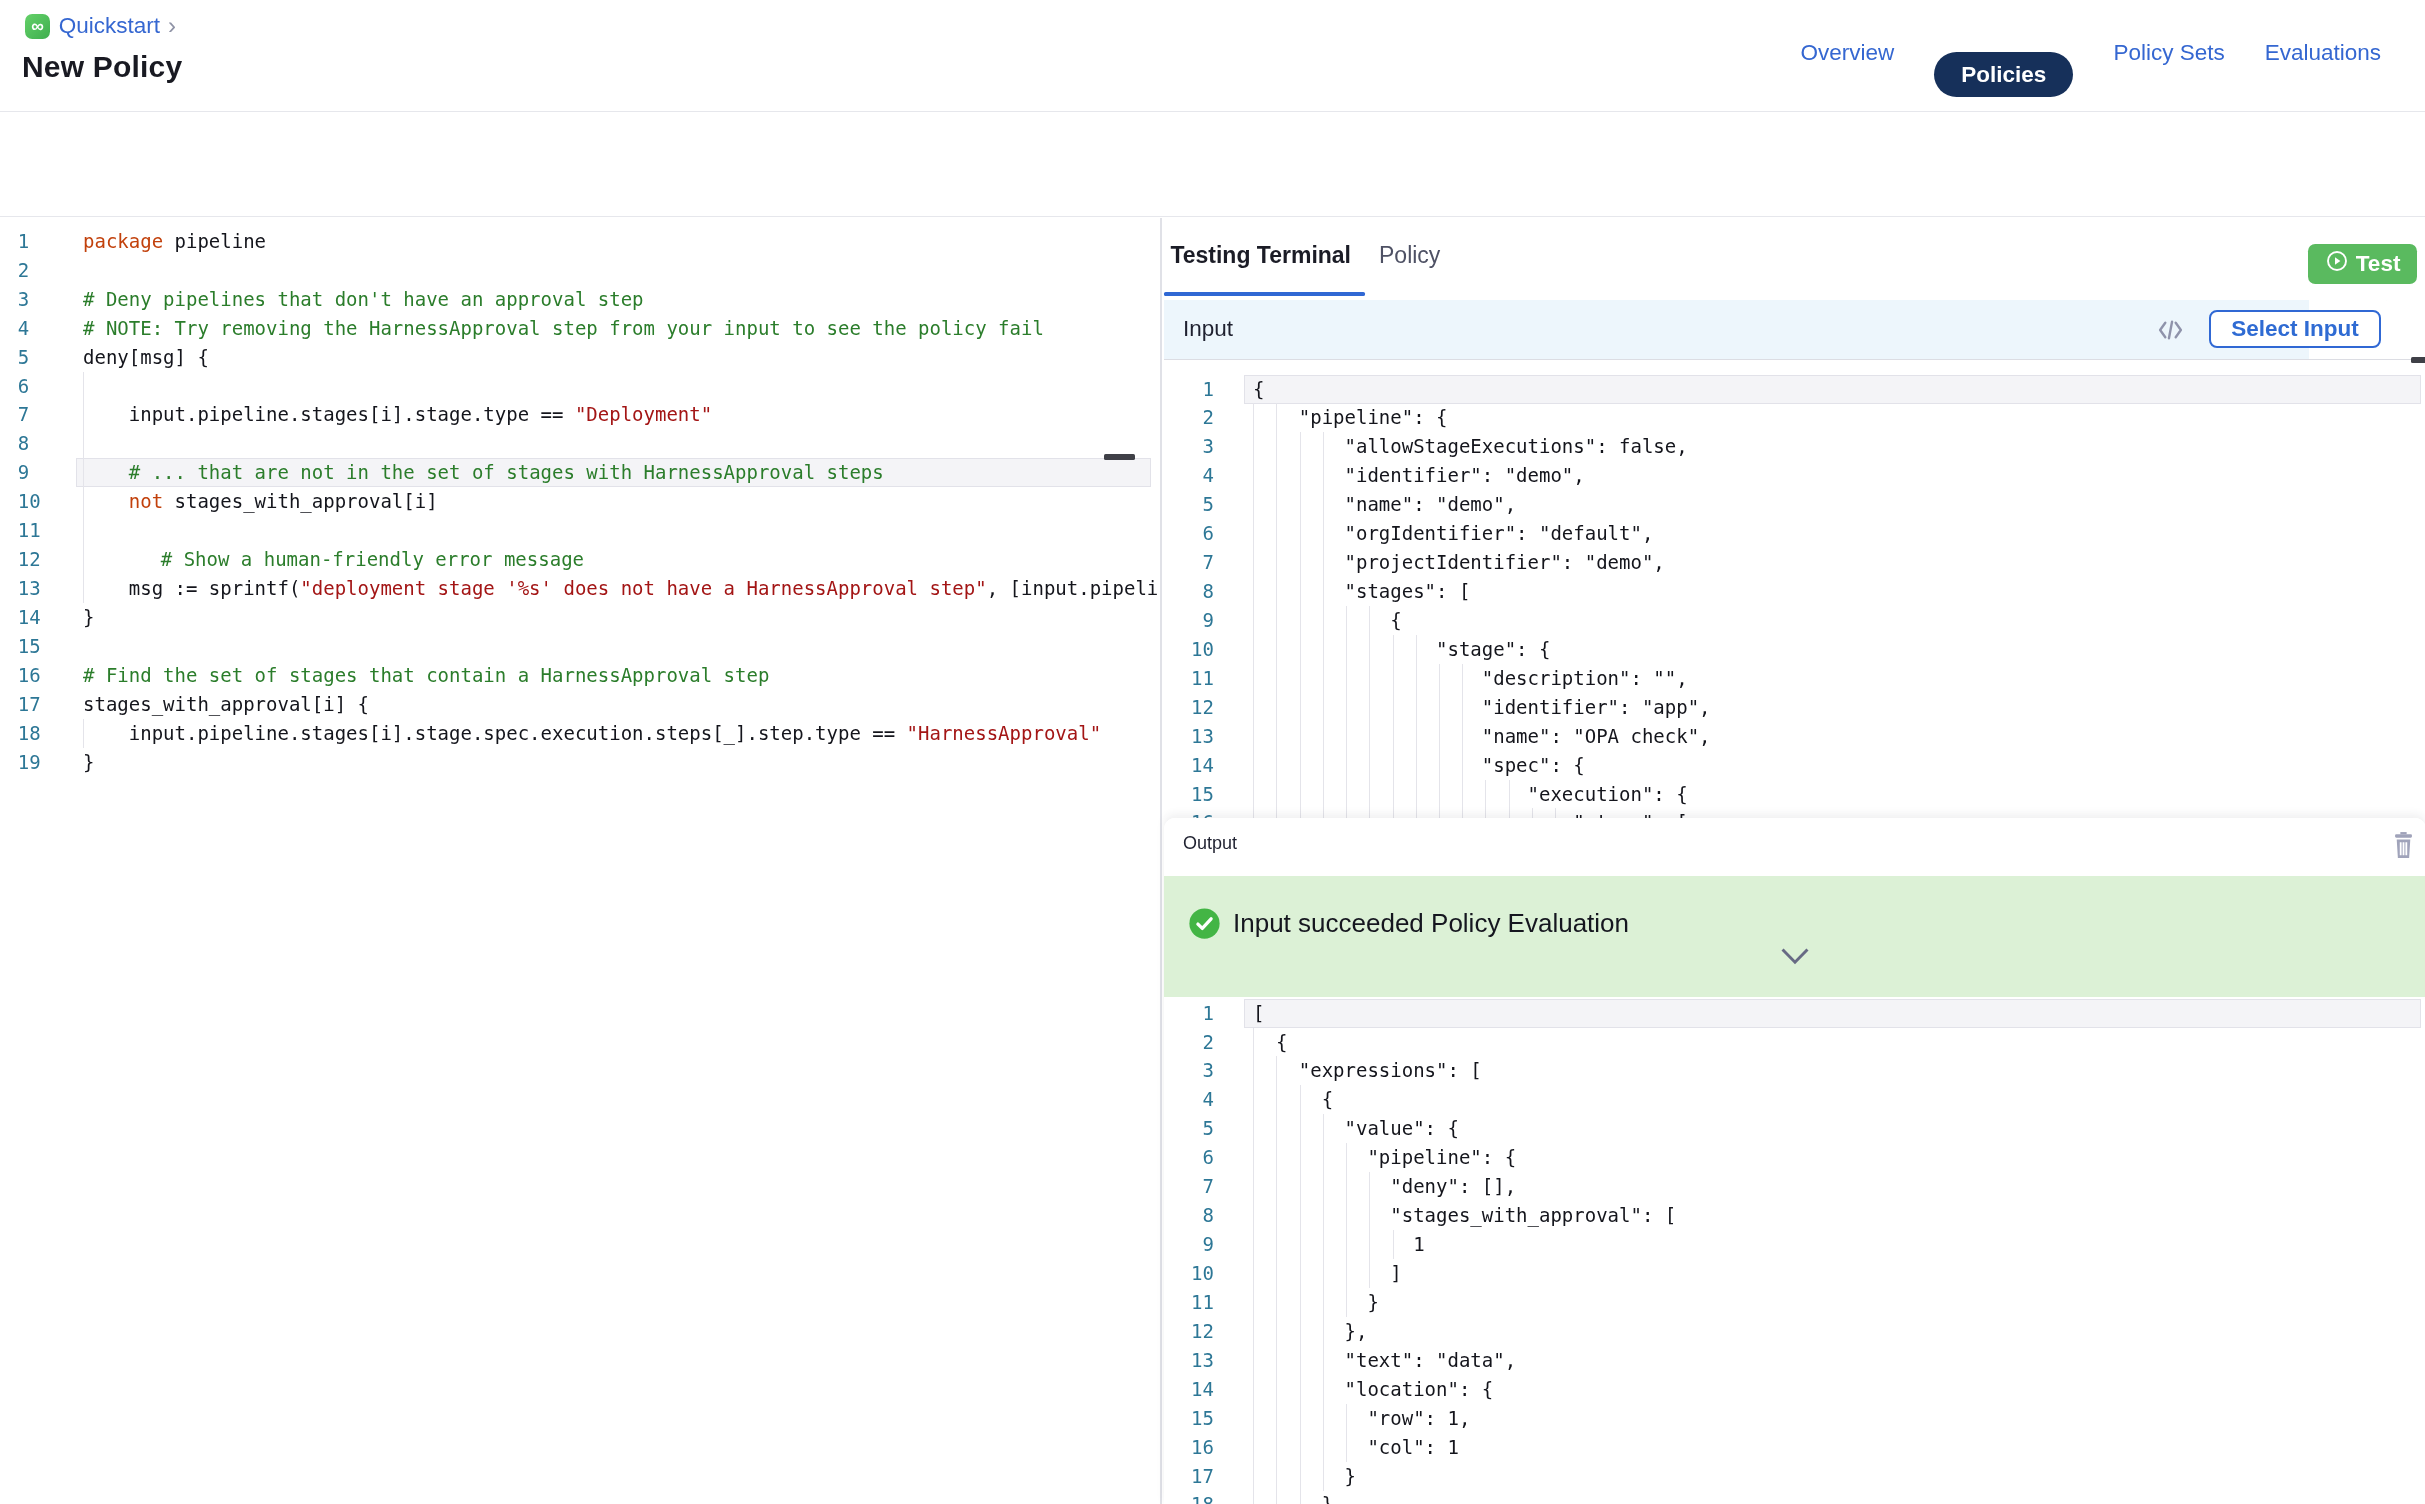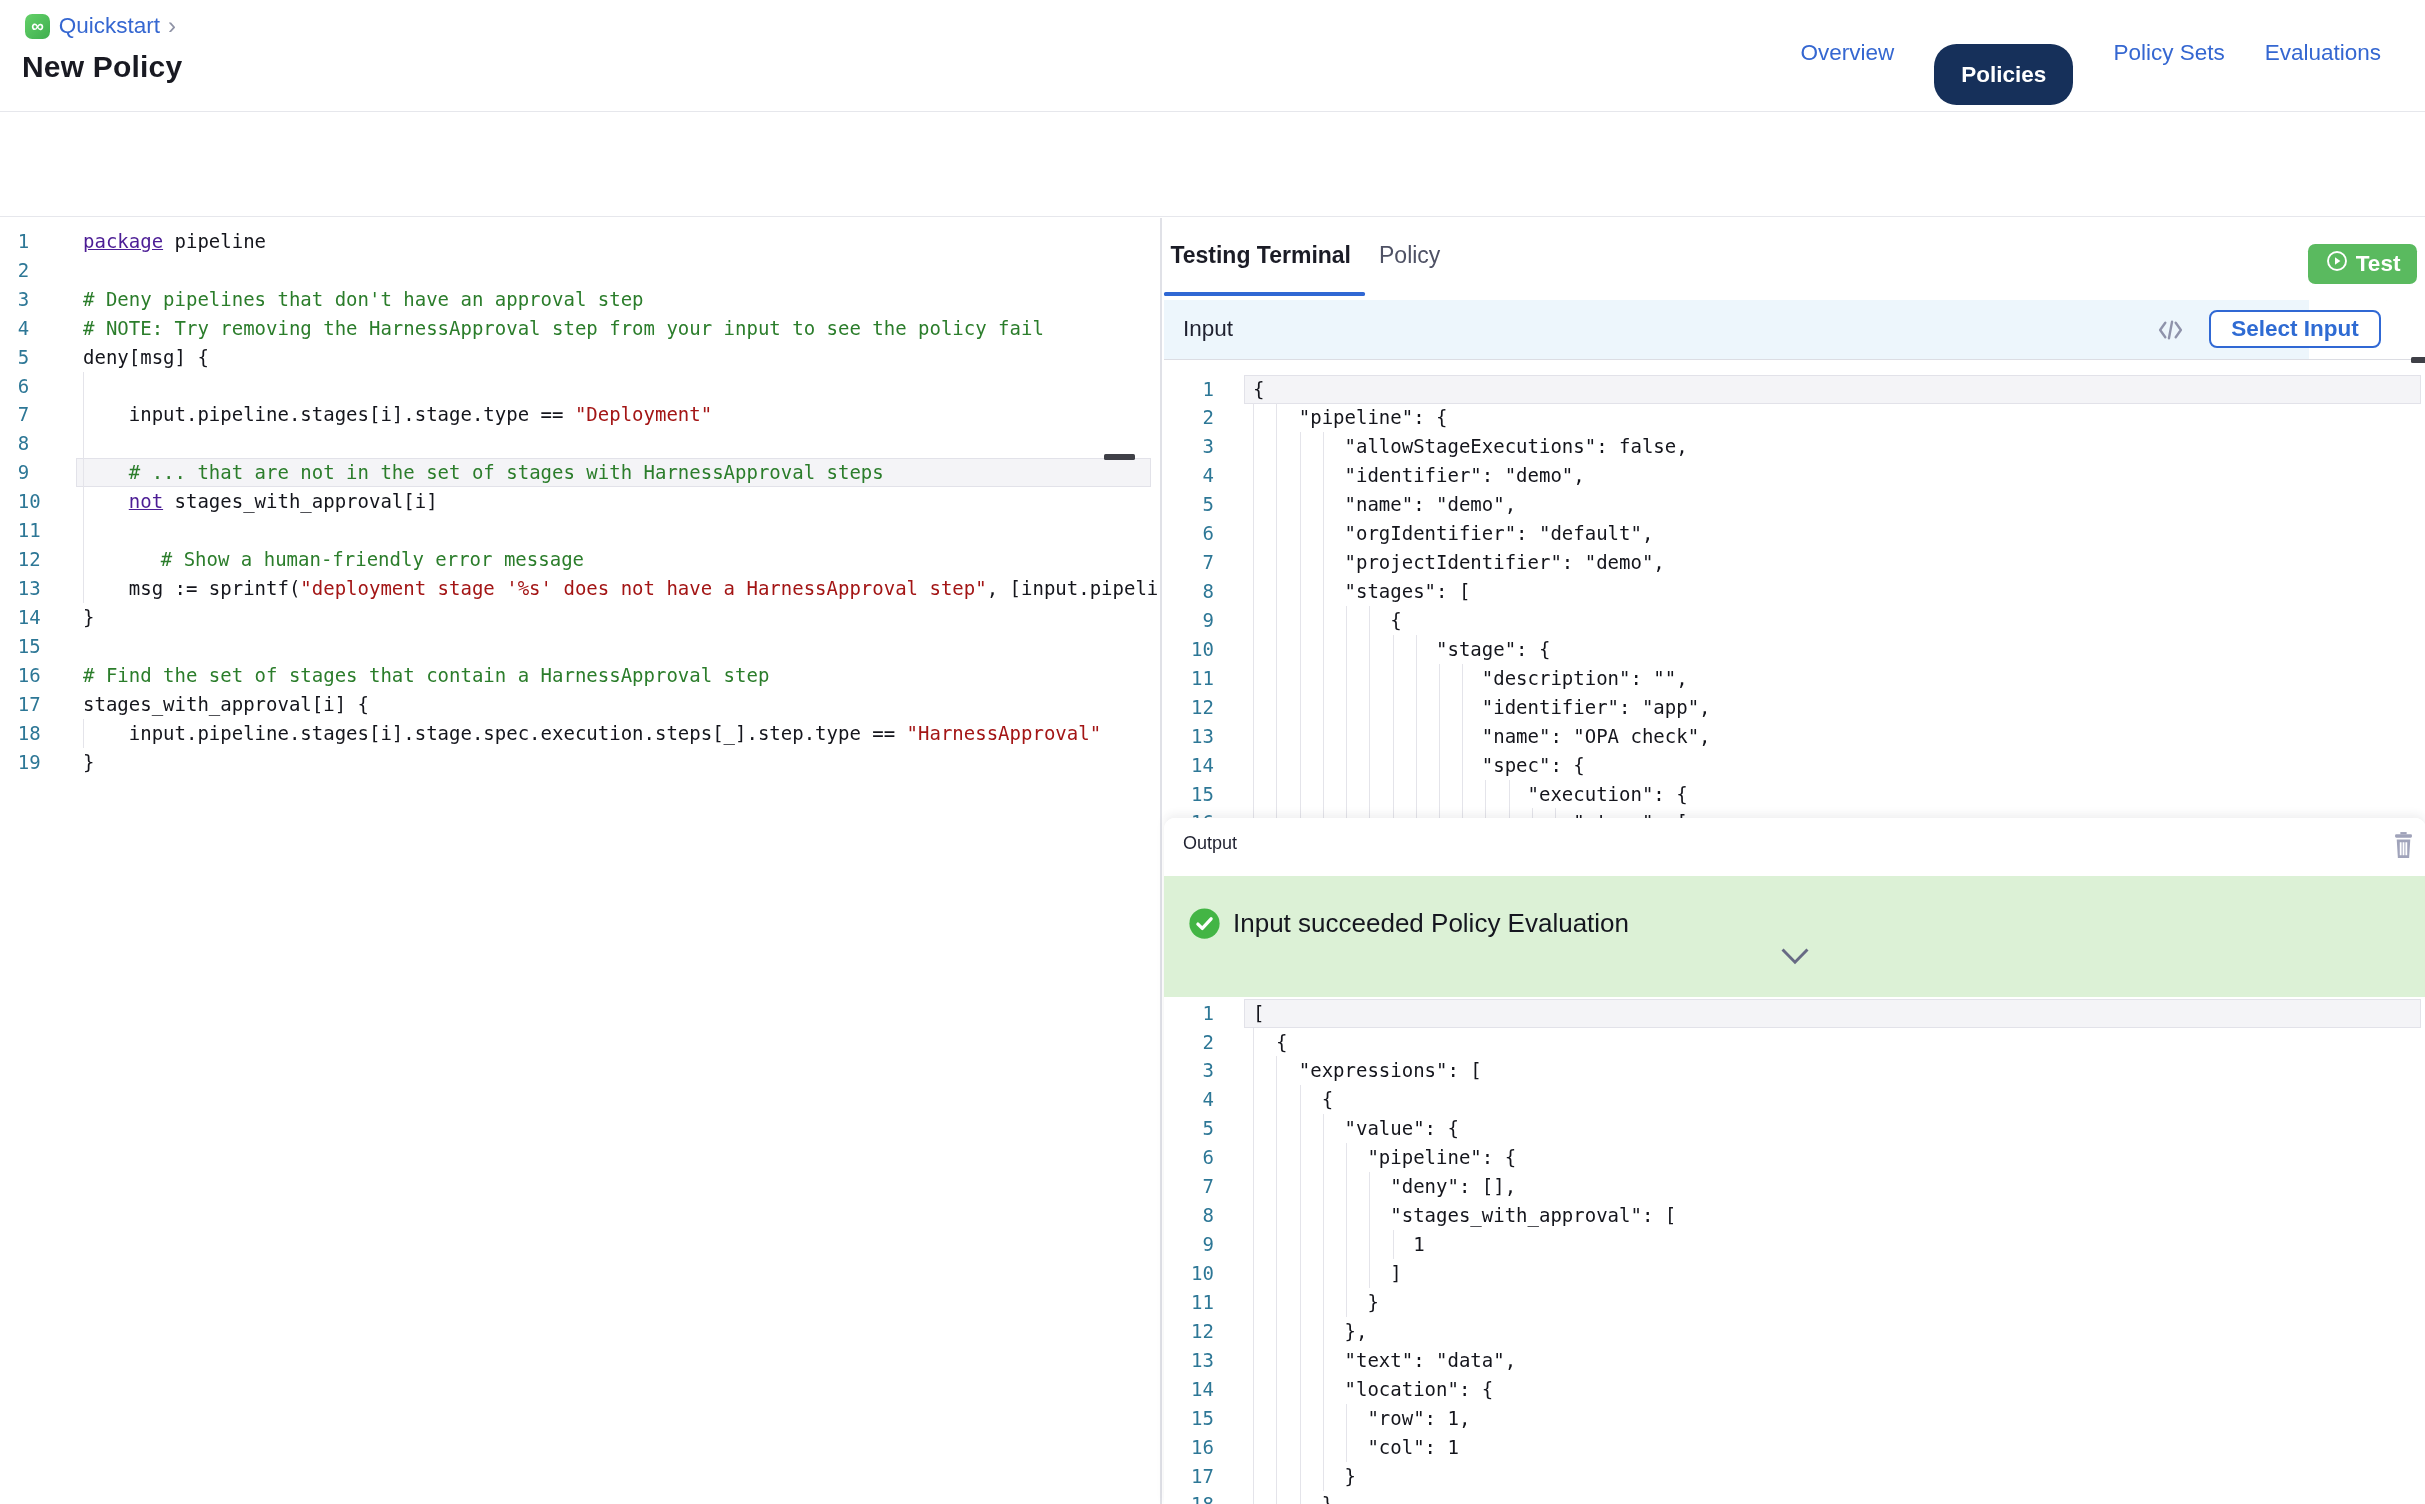--- a/index.html
+++ b/index.html
@@ -10,21 +10,21 @@
   
   .top-header { position:absolute; left:0; top:0; width:2426px; height:112px; background:#fff; border-bottom:1.6px solid #e6e7ec; }
   .breadcrumb { position:absolute; left:25px; top:13px; height:26px; display:flex; align-items:center; }
   .logo { width:25px; height:25px; border-radius:7.2px; background:linear-gradient(135deg,#64d169,#3fae4e); color:#fff; display:flex; align-items:center; justify-content:center; font-size:17.7px; font-weight:700; }
   .crumb-link { margin-left:8.8px; font-size:22.5px; color:#3567d1; font-weight:500; }
   .crumb-chev { margin-left:8px; font-size:24px; color:#8f93a6; line-height:22.5px; }
   .page-title { position:absolute; left:22px; top:50px; font-size:30px; font-weight:700; color:#191a22; letter-spacing:0.2px; }
 
   .header-tabs { position:absolute; right:45px; top:30px; height:45px; display:flex; align-items:center; gap:40px; }
   .htab { font-size:22.5px; color:#3567d1; font-weight:500; cursor:pointer; }
-  .htab-pill { background:#16305a; color:#fff; font-weight:600; height:61px; padding:0 27px; border-radius:22.5px; display:flex; align-items:center;margin-top:44px; }
+  .htab-pill { background:#16305a; color:#fff; font-weight:600; height:45px; padding:0 27px; border-radius:22.5px; display:flex; align-items:center;margin-top:44px; }
 
   
   .toolbar { position:absolute; left:0; top:113px; width:2426px; height:104px; background:#fff; border-bottom:1.6px solid #e6e7ec; }
   .policy-name-wrap { position:absolute; left:30.5px; top:149px; display:flex; align-items:center; }
   .toolbar .icon { display:inline-flex; }
   .policy-name { font-size:26px; font-weight:700; color:#10101a; margin-left:14.5px; }
   .pencil { margin-left:24px; }
   .btn-outline { position:absolute; height:38px; border:1.6px solid #3068d4; border-radius:7.2px; background:#fff; color:#2f6bd3; font-size:22.5px; font-weight:600; display:flex; align-items:center; justify-content:center; gap:8px; cursor:pointer; font-family:"Liberation Sans",sans-serif; }
   .btn-save { left:2146px; top:149px; width:119px; }
   .btn-discard { left:2277px; top:149px; width:117px; }
@@ -32,21 +32,21 @@
   
   .v-divider { position:absolute; left:1160px; top:218px; width:1.6px; height:1287px; background:#e0e1e7; }
 
   
   .pane { position:absolute; overflow:hidden; background:#fff; }
   .code-line { position:absolute; left:0; right:0; height:29px; line-height:29px; font-family:"DejaVu Sans Mono",monospace; font-size:19px; white-space:pre; }
   .code-line .ln { position:absolute; top:0; color:#2d7796; }
   .pane-rego .ln { left:17.7px; width:37px; text-align:left; }
   .pane-json .ln { left:0; width:50px; text-align:right; }
   .code-line .ct { position:absolute; top:0; color:#14151c; white-space:pre; }
-  .tok-k { color:#4c1d95;text-decoration:underline; }
+  .tok-k { color:#c2410c; }
   .tok-s { color:#a31515; }
   .tok-c { color:#2b7d2b; }
   .guide { position:absolute; top:0; bottom:0; width:0.8px; background:#e4e4ea; }
   .hl-band { position:absolute; height:29px; background:#f4f4f7; border:0.8px solid #e2e2e9; }
   .mini-dash { position:absolute; background:#3f4047; border-radius:1.6px; }
 
   #editor-pane { left:0; top:218px; width:1160px; height:1287px; }
   #input-pane  { left:1164px; top:359px; width:1262px; height:459px; border-top:0.8px solid #dcdde3; }
   #output-pane { left:1164px; top:997px; width:1262px; height:507px; }
 

